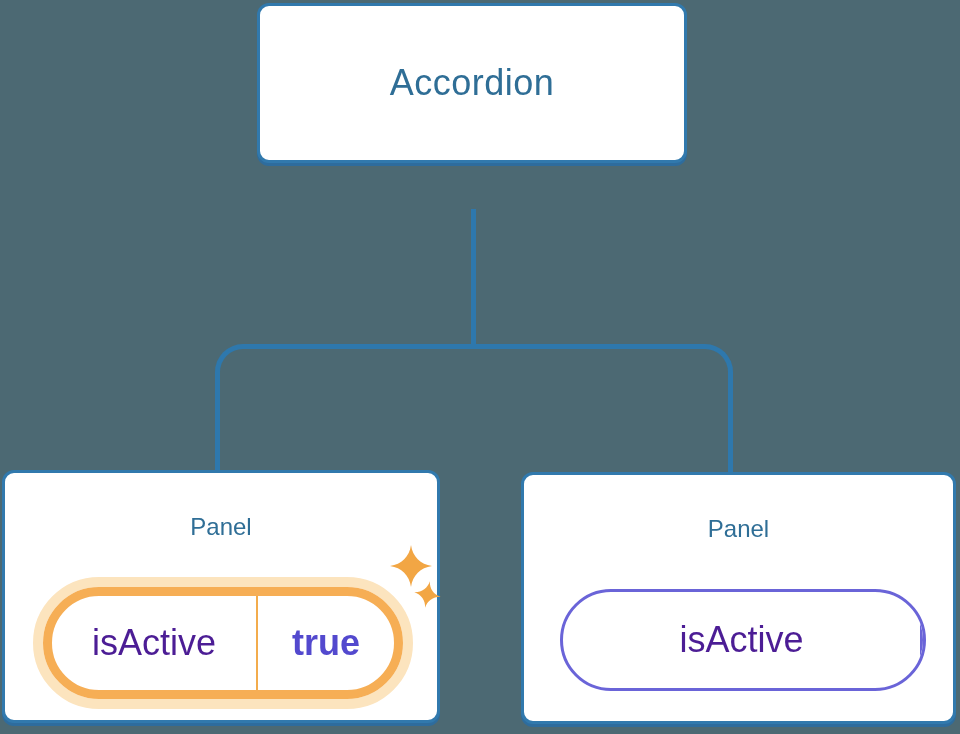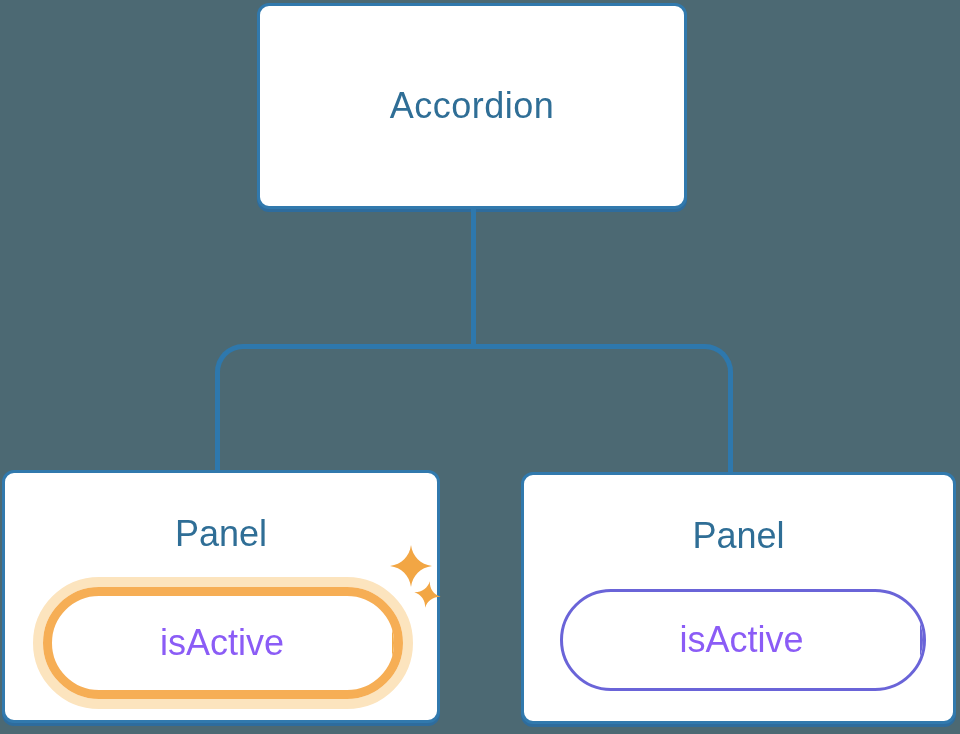--- a/index.html
+++ b/index.html
@@ -38,30 +38,30 @@
     width: 518px; height: 128px;
     border-top: 5px solid #2E78AD;
     border-left: 5px solid #2E78AD;
     border-right: 5px solid #2E78AD;
     border-radius: 28px 28px 0 0;
     box-sizing: border-box;
   }
   
   .root-node {
     left: 257px; top: 3px;
-    width: 430px; height: 206px;
+    width: 430px; height: 160px;
     display: flex; align-items: center; justify-content: center;
   }
   
   .panel-left  { left: 2px;   top: 470px; width: 438px; height: 253px; }
   .panel-right { left: 521px; top: 472px; width: 435px; height: 252px; }
   .panel-title {
     margin-top: 40px;
     color: #2F6E96;
-    font-size: 36px;
+    font-size: 24px;
     font-weight: 500;
     text-align: center;
   }
   
   .pill-glow {
     position: absolute;
     left: 28px; top: 104px;
     width: 380px; height: 132px;
     border: 10px solid #FCE4BE;
     border-radius: 999px;
@@ -82,21 +82,21 @@
     width: 366px; height: 102px;
     border: 3px solid #6A64D8;
     border-radius: 999px;
     box-sizing: border-box;
     background: #FFFFFF;
     display: flex;
     overflow: hidden;
   }
   .pill-cell {
     display: flex; align-items: center; justify-content: center;
-    color: #8b5cf6;
+    color: #4c1d95;
     font-size: 36px;
   }
   .cell-name  { flex: 1.5; }
   .cell-value { flex: 1; }
   .cell-value.bold { font-weight: 700; color: #5349CE; }
   .divider-orange { width: 2px; background: #F3AC4C; }
   .divider-purple { width: 3px; background: #6A64D8; }
   
   .sparkle { position: absolute; }
   .sparkle-large { left: 385px; top: 72px;  width: 42px; height: 42px; }
@@ -113,20 +113,21 @@
 <div class="stem"></div>
 <div class="branch"></div>
 
 <div class="node panel-left">
   <div class="panel-title">Panel</div>
 
   <div class="pill-glow">
     <div class="pill-orange">
       <div class="pill-cell cell-name">isActive</div>
       <div class="divider-orange"></div>
+      <div class="pill-cell cell-value bold">true</div>
     </div>
   </div>
 
   <div class="sparkle sparkle-large">
     <svg viewBox="0 0 40 40" xmlns="http://www.w3.org/2000/svg">
       <path d="M20 0 C21.5 11 29 18.5 40 20 C29 21.5 21.5 29 20 40 C18.5 29 11 21.5 0 20 C11 18.5 18.5 11 20 0 Z" fill="#F2A644"></path>
     </svg>
   </div>
   <div class="sparkle sparkle-small">
     <svg viewBox="0 0 40 40" xmlns="http://www.w3.org/2000/svg">

